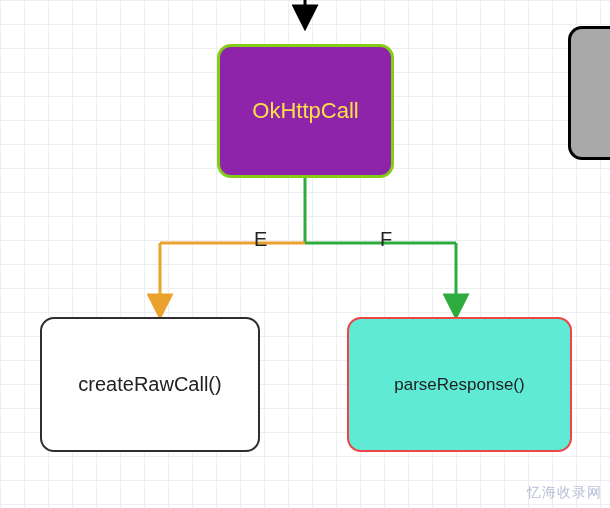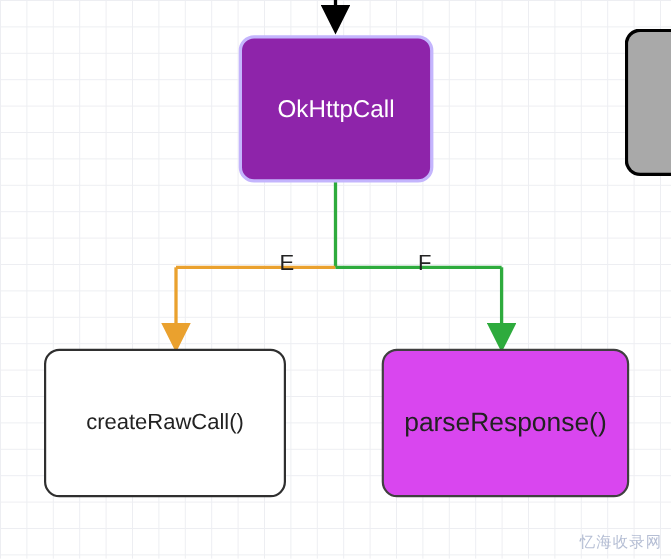--- a/index.html
+++ b/index.html
@@ -26,48 +26,48 @@
     border-radius: 14px;
     display: flex;
     align-items: center;
     justify-content: center;
     text-align: center;
     box-sizing: border-box;
     z-index: 2;
   }
   .node-main {
     left: 217px;
-    top: 32px;
+    top: 44px;
     width: 177px;
     height: 134px;
     background: #8e24aa;
-    border: 3px solid #c4b5fd;
-    color: #ffffff;
+    border: 3px solid #84cc16;
+    color: #fde047;
     font-size: 22px;
     font-weight: 400;
   }
   .node-left {
     left: 40px;
     top: 317px;
     width: 220px;
     height: 135px;
     background: #fff;
     border: 2px solid #2f2f2f;
     color: #222;
     font-size: 20px;
   }
   .node-right {
     left: 347px;
     top: 317px;
     width: 225px;
     height: 135px;
-    background: #d946ef;
-    border: 2px solid #404040;
+    background: #5eead4;
+    border: 2px solid #ef4444;
     color: #222;
-    font-size: 24px;
+    font-size: 17px;
   }
   .node-side {
     left: 568px;
     top: 26px;
     width: 42px;
     height: 134px;
     background: #a9a9a9;
     border: 3px solid #000;
     border-right: none;
     border-radius: 14px 0 0 14px;

